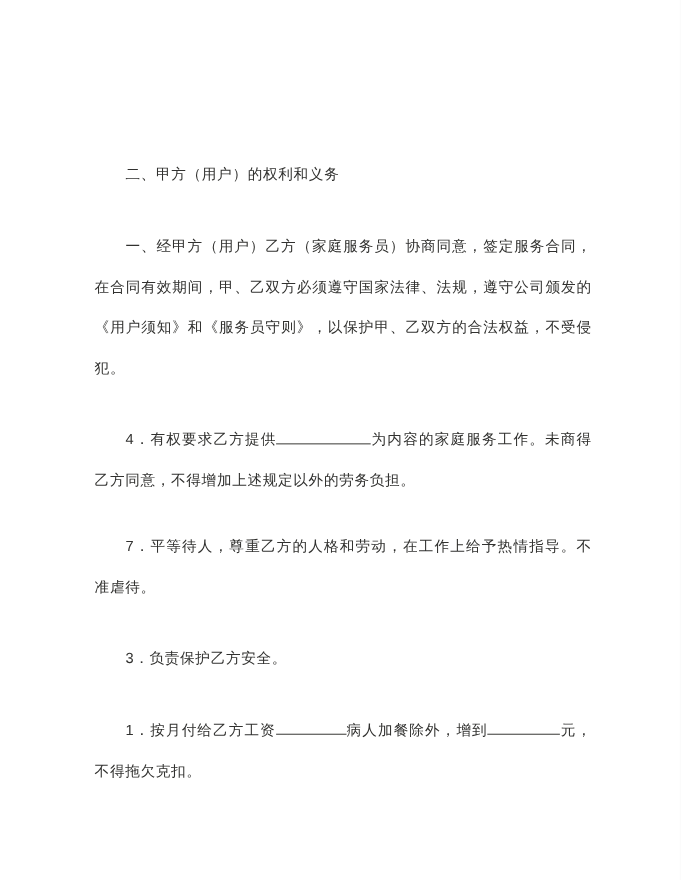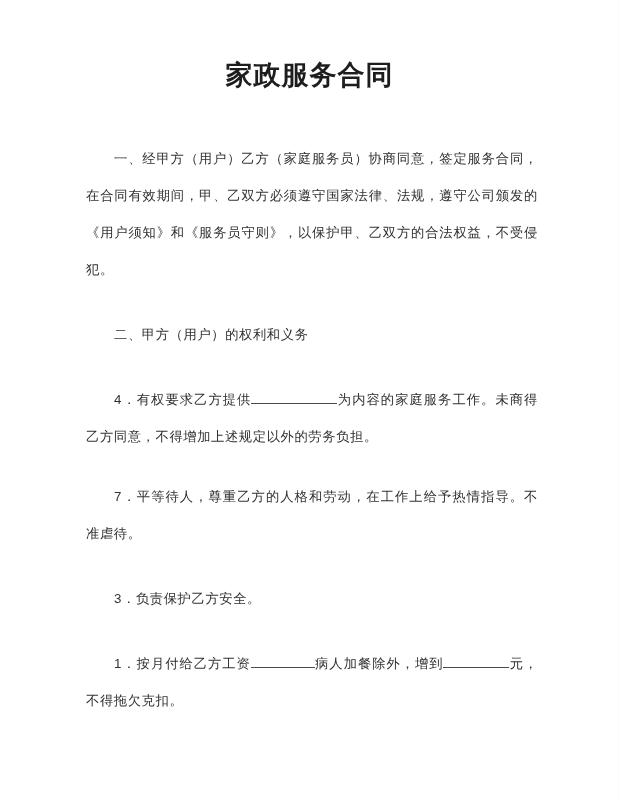--- a/index.html
+++ b/index.html
@@ -82,27 +82,26 @@
   .blank.w-mid   { width: 64px; }
   .blank.w-mid2  { width: 66px; }
 </style>
 </head>
 <body>
 
 <div class="page">
 
   <div class="page-edge-right"></div>
 
-  <div class="doc-title">家政服务合同</div>
 
   <div class="body-block">
 
+    <p class="para gap-xl">二、甲方（用户）的权利和义务</p>
+
     <p class="para gap-xl">一、经甲方（用户）乙方（家庭服务员）协商同意，签定服务合同，在合同有效期间，甲、乙双方必须遵守国家法律、法规，遵守公司颁发的《用户须知》和《服务员守则》，以保护甲、乙双方的合法权益，不受侵犯。</p>
-
-    <p class="para gap-xl">二、甲方（用户）的权利和义务</p>
 
     <p class="para gap-lg"><span>4．有权要求乙方提供</span><span class="blank w-long"></span><span>为内容的家庭服务工作。未商得乙方同意，不得增加上述规定以外的劳务负担。</span></p>
 
 
     <p class="para gap-xl">7．平等待人，尊重乙方的人格和劳动，在工作上给予热情指导。不准虐待。</p>
 
     <p class="para gap-xl">3．负责保护乙方安全。</p>
 
     <p class="para"><span>1．按月付给乙方工资</span><span class="blank w-mid"></span><span>病人加餐除外，增到</span><span class="blank w-mid2"></span><span>元，不得拖欠克扣。</span></p>
 

